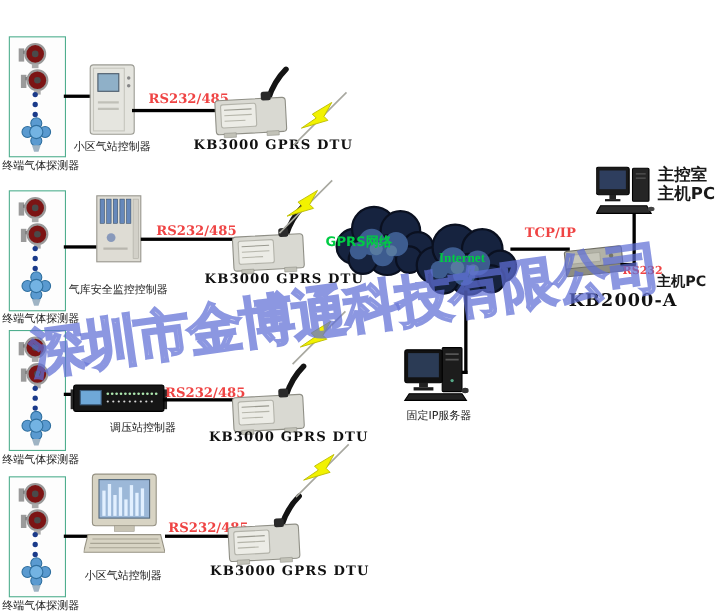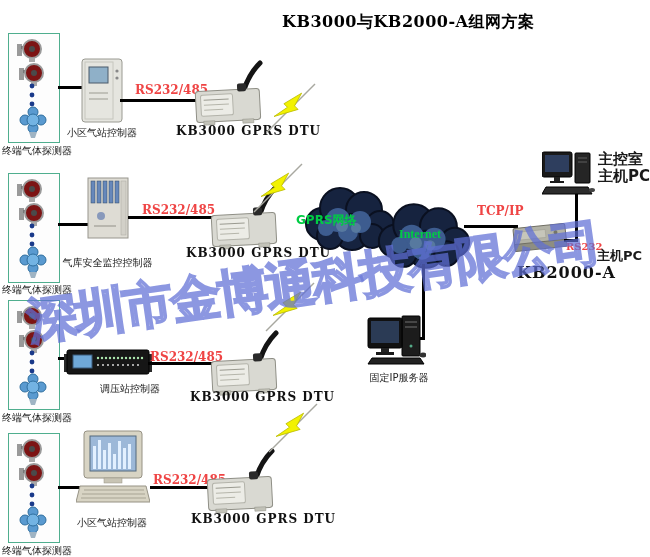--- a/index.html
+++ b/index.html
@@ -27,21 +27,20 @@
              color:transparent;-webkit-text-stroke:2px rgba(95,110,212,0.8);
              opacity:0.9;pointer-events:none;z-index:50;white-space:nowrap;
              font-family:"DejaVu Sans",sans-serif;}
   svg{display:block;}
 </style>
 </head>
 <body>
 
 <div id="stage">
 
-  <div class="abs title cjk" style="left:282px;top:12px;">KB3000与KB2000-A组网方案</div>
 
   <svg width="0" height="0" style="position:absolute">
     <defs>
       <g id="red-detector">
         <rect x="0" y="7" width="5" height="12" fill="#9a9a9a"></rect>
         <rect x="4" y="9" width="4" height="3" fill="#777"></rect>
         <circle cx="15" cy="12" r="9" fill="#7c1414" stroke="#999" stroke-width="2"></circle>
         <circle cx="15" cy="12" r="3" fill="#4a4a4a"></circle>
         <rect x="12" y="21" width="6" height="4" fill="#aaa"></rect>
       </g>

